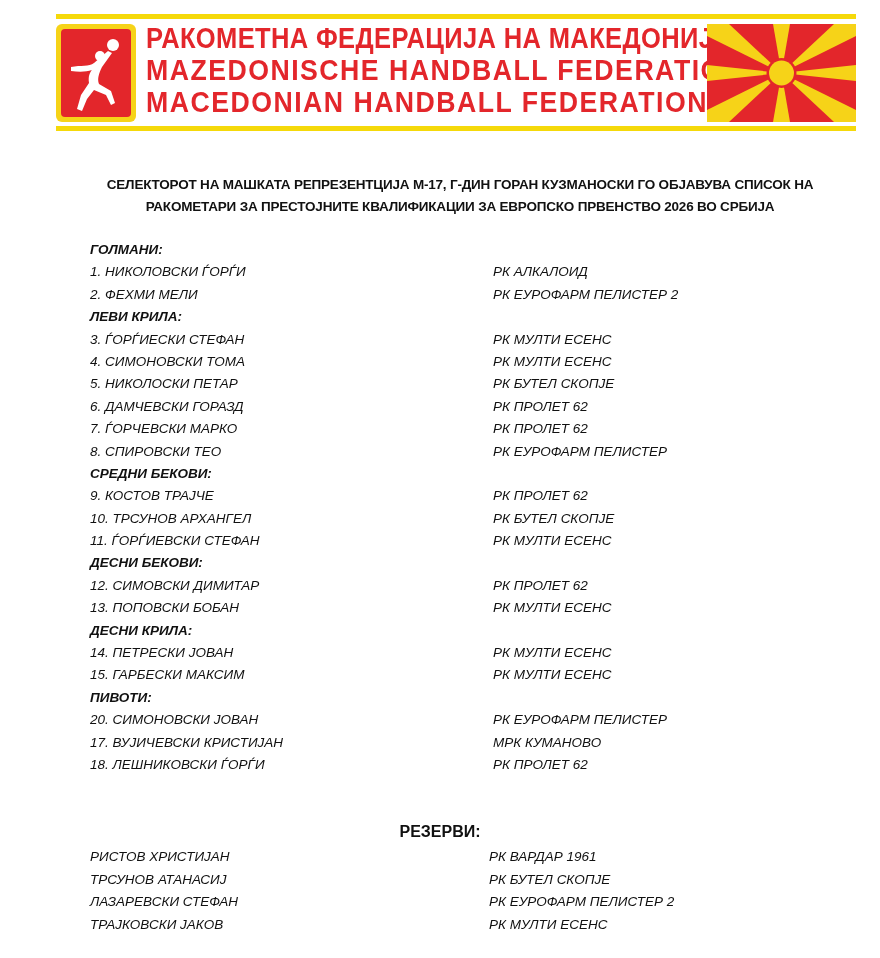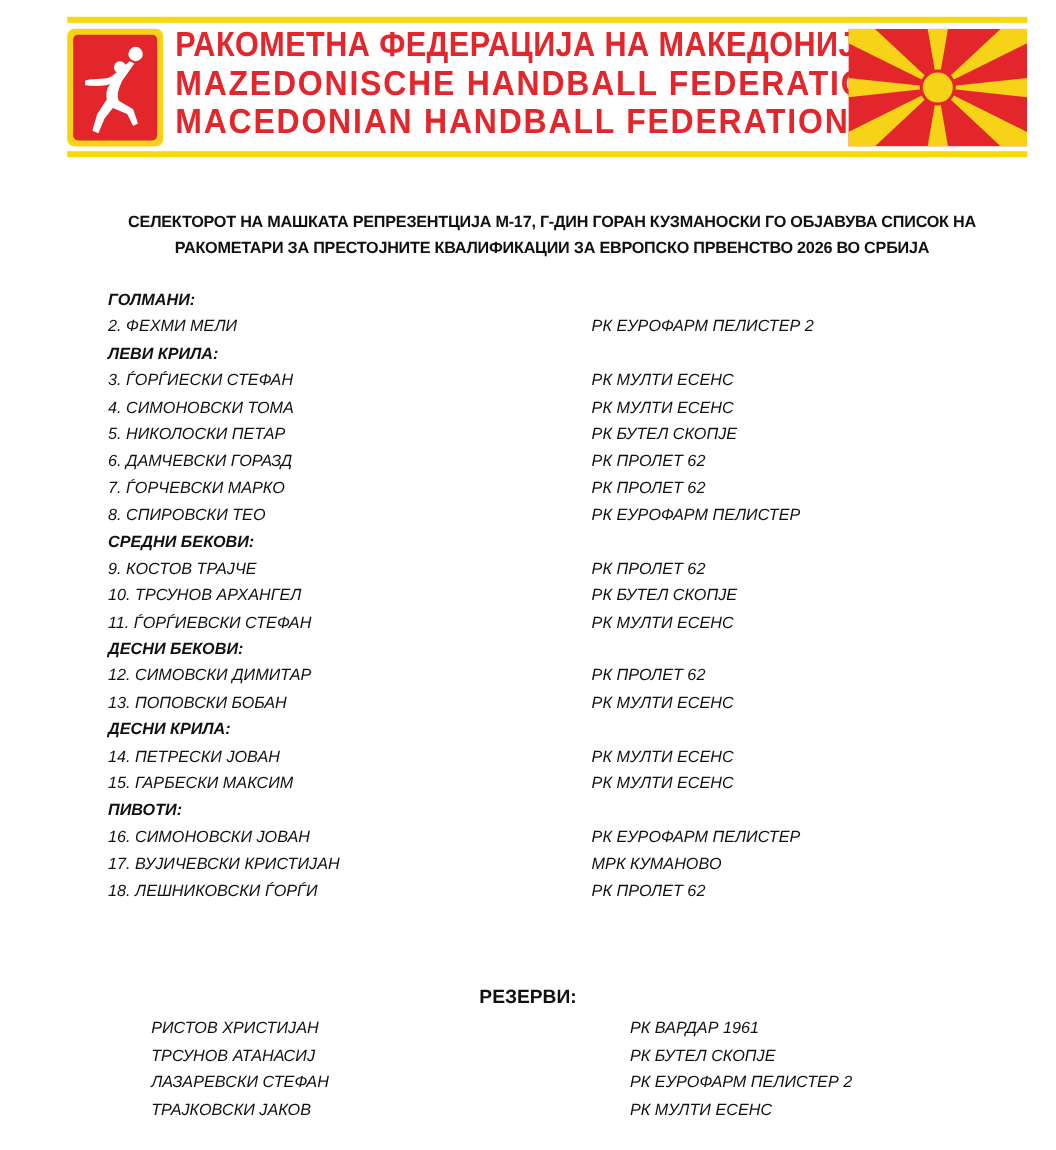--- a/index.html
+++ b/index.html
@@ -27,21 +27,21 @@
 
   
   .roster { position: absolute; left: 90px; top: 239px; width: 700px; }
   .row { position: relative; height: 22.4px; font-size: 13.5px; line-height: 22.4px; white-space: nowrap; font-style: italic; }
   .row .name { position: absolute; left: 0; }
   .row .club { position: absolute; left: 403px; }
   .row.heading .name { font-weight: bold; }
 
   .reserves { position: absolute; left: 90px; top: 820px; width: 700px; text-align: center; }
   .reserves .title { font-weight: bold; font-size: 16px; line-height: 24px; height: 26px; }
-  .reserves .row { height: 22.6px; line-height: 22.6px; font-size: 13.5px; margin-left: 36px; }
+  .reserves .row { height: 22.6px; line-height: 22.6px; font-size: 13.5px; }
   .reserves .row .club { left: 399px; }
 </style>
 </head>
 <body>
 
 <div class="banner">
   <div class="bar-top"></div>
   <div class="logo">
     <div class="logo-inner">
       <svg viewBox="0 0 70 88">
@@ -77,20 +77,24 @@
 </div>
 
 <div class="announce">
   <span>СЕЛЕКТОРОТ НА МАШКАТА  РЕПРЕЗЕНТЦИЈА М-17, Г-ДИН ГОРАН КУЗМАНОСКИ ГО ОБЈАВУВА СПИСОК НА</span>
   <span>РАКОМЕТАРИ ЗА ПРЕСТОЈНИТЕ  КВАЛИФИКАЦИИ ЗА ЕВРОПСКО ПРВЕНСТВО 2026 ВО СРБИЈА</span>
 </div>
 
 <div class="roster" id="roster">
     <div class="row heading">
       <span class="name">ГОЛМАНИ:</span>
+    </div>
+    <div class="row">
+      <span class="name">1. НИКОЛОВСКИ ЃОРЃИ</span>
+      <span class="club">РК АЛКАЛОИД</span>
     </div>
     <div class="row">
       <span class="name">2. ФЕХМИ МЕЛИ</span>
       <span class="club">РК ЕУРОФАРМ ПЕЛИСТЕР 2</span>
     </div>
     <div class="row heading">
       <span class="name">ЛЕВИ КРИЛА:</span>
     </div>
     <div class="row">
       <span class="name">3. ЃОРЃИЕСКИ СТЕФАН</span>
@@ -150,21 +154,21 @@
       <span class="club">РК МУЛТИ ЕСЕНС</span>
     </div>
     <div class="row">
       <span class="name">15. ГАРБЕСКИ МАКСИМ</span>
       <span class="club">РК МУЛТИ ЕСЕНС</span>
     </div>
     <div class="row heading">
       <span class="name">ПИВОТИ:</span>
     </div>
     <div class="row">
-      <span class="name">16. СИМОНОВСКИ ЈОВАН</span>
+      <span class="name">20. СИМОНОВСКИ ЈОВАН</span>
       <span class="club">РК ЕУРОФАРМ ПЕЛИСТЕР</span>
     </div>
     <div class="row">
       <span class="name">17. ВУЈИЧЕВСКИ КРИСТИЈАН</span>
       <span class="club">МРК КУМАНОВО</span>
     </div>
     <div class="row">
       <span class="name">18. ЛЕШНИКОВСКИ ЃОРЃИ</span>
       <span class="club">РК ПРОЛЕТ 62</span>
     </div>

